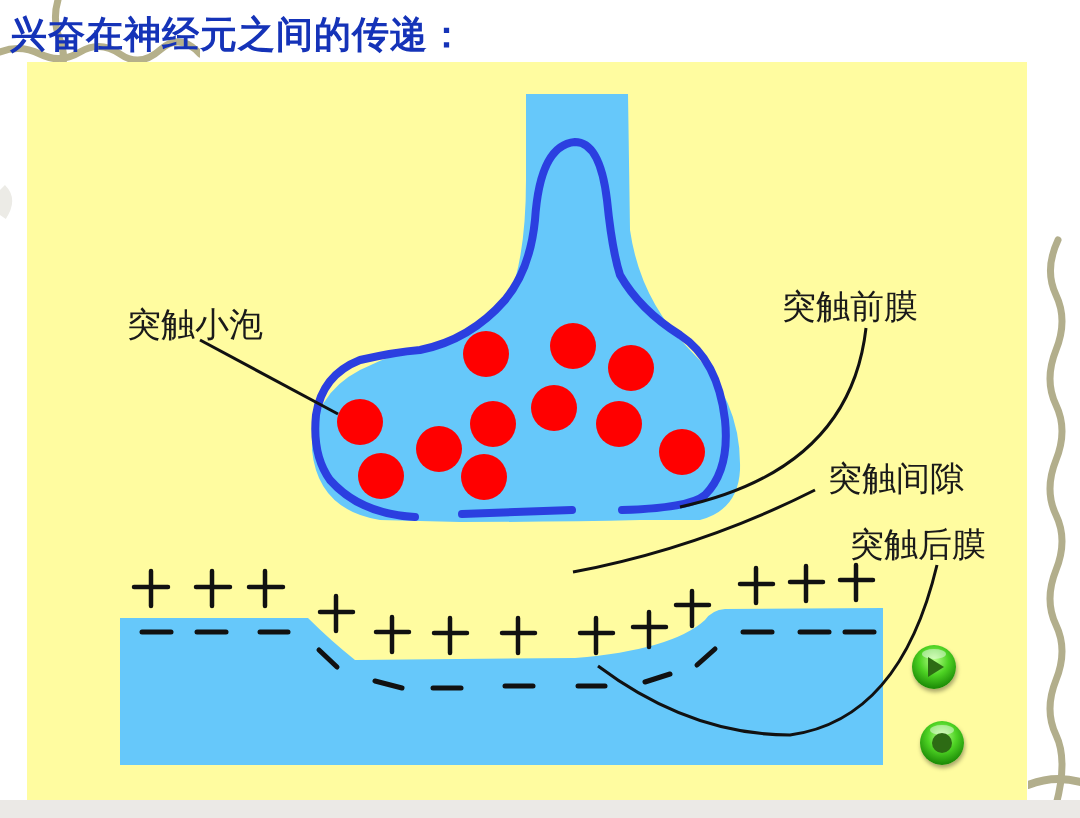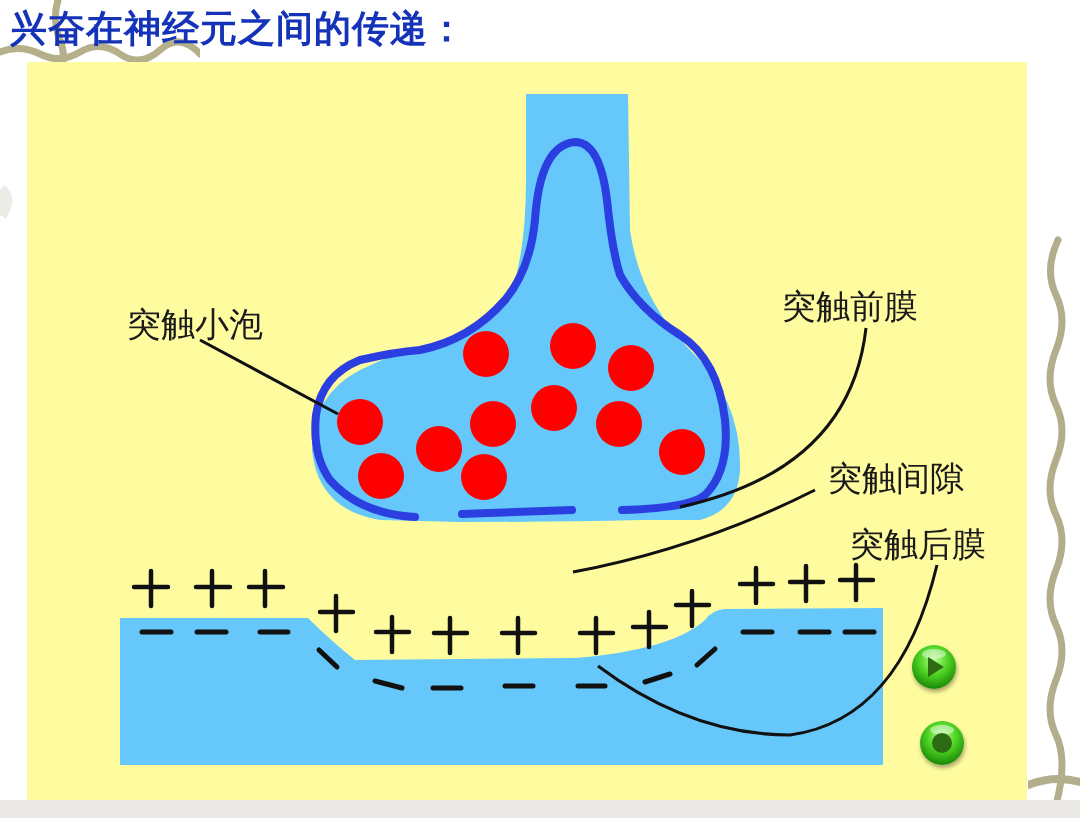--- a/index.html
+++ b/index.html
@@ -1,17 +1,17 @@
 <!DOCTYPE html>
 <html><head>
 <meta charset="utf-8">
 <style>
   html,body{margin:0;padding:0;}
   body{width:1080px;height:818px;position:relative;overflow:hidden;background:#ffffff;font-family:"DejaVu Sans",sans-serif;}
-  .title{position:absolute;left:10px;top:4px;font-family:Liberation Serif, serif;font-weight:bold;font-size:37px;color:#1533b8;letter-spacing:1px;line-height:50px;z-index:3;}
+  .title{position:absolute;left:10px;top:12px;font-family:Liberation Mono, monospace;font-weight:bold;font-size:37px;color:#1533b8;letter-spacing:1px;line-height:50px;z-index:3;}
   .deco-left{position:absolute;left:0;top:0;width:200px;height:300px;z-index:0;}
   .deco-right{position:absolute;left:1028px;top:230px;width:52px;height:588px;z-index:0;}
   .panel{position:absolute;left:27px;top:62px;width:1000px;height:738px;background:#fffca0;z-index:1;}
   .bottom-strip{position:absolute;left:0;top:800px;width:1080px;height:18px;background:#ebe9e6;z-index:2;}
   svg.diagram{position:absolute;left:0;top:0;width:1080px;height:818px;z-index:2;}
   .lbl{font-family:"DejaVu Serif",serif;font-size:34px;fill:#1a1a1a;}
   .btn{position:absolute;width:44px;height:44px;border-radius:50%;z-index:4;cursor:pointer;
        background:radial-gradient(circle at 50% 35%, #b8ff8a 0%, #4ed324 40%, #1f8f08 75%, #156805 100%);
        box-shadow:1px 3px 4px rgba(0,0,0,0.35);}
   .btn .gloss{position:absolute;left:10px;top:4px;width:24px;height:10px;border-radius:50%;background:rgba(255,255,255,0.45);}

